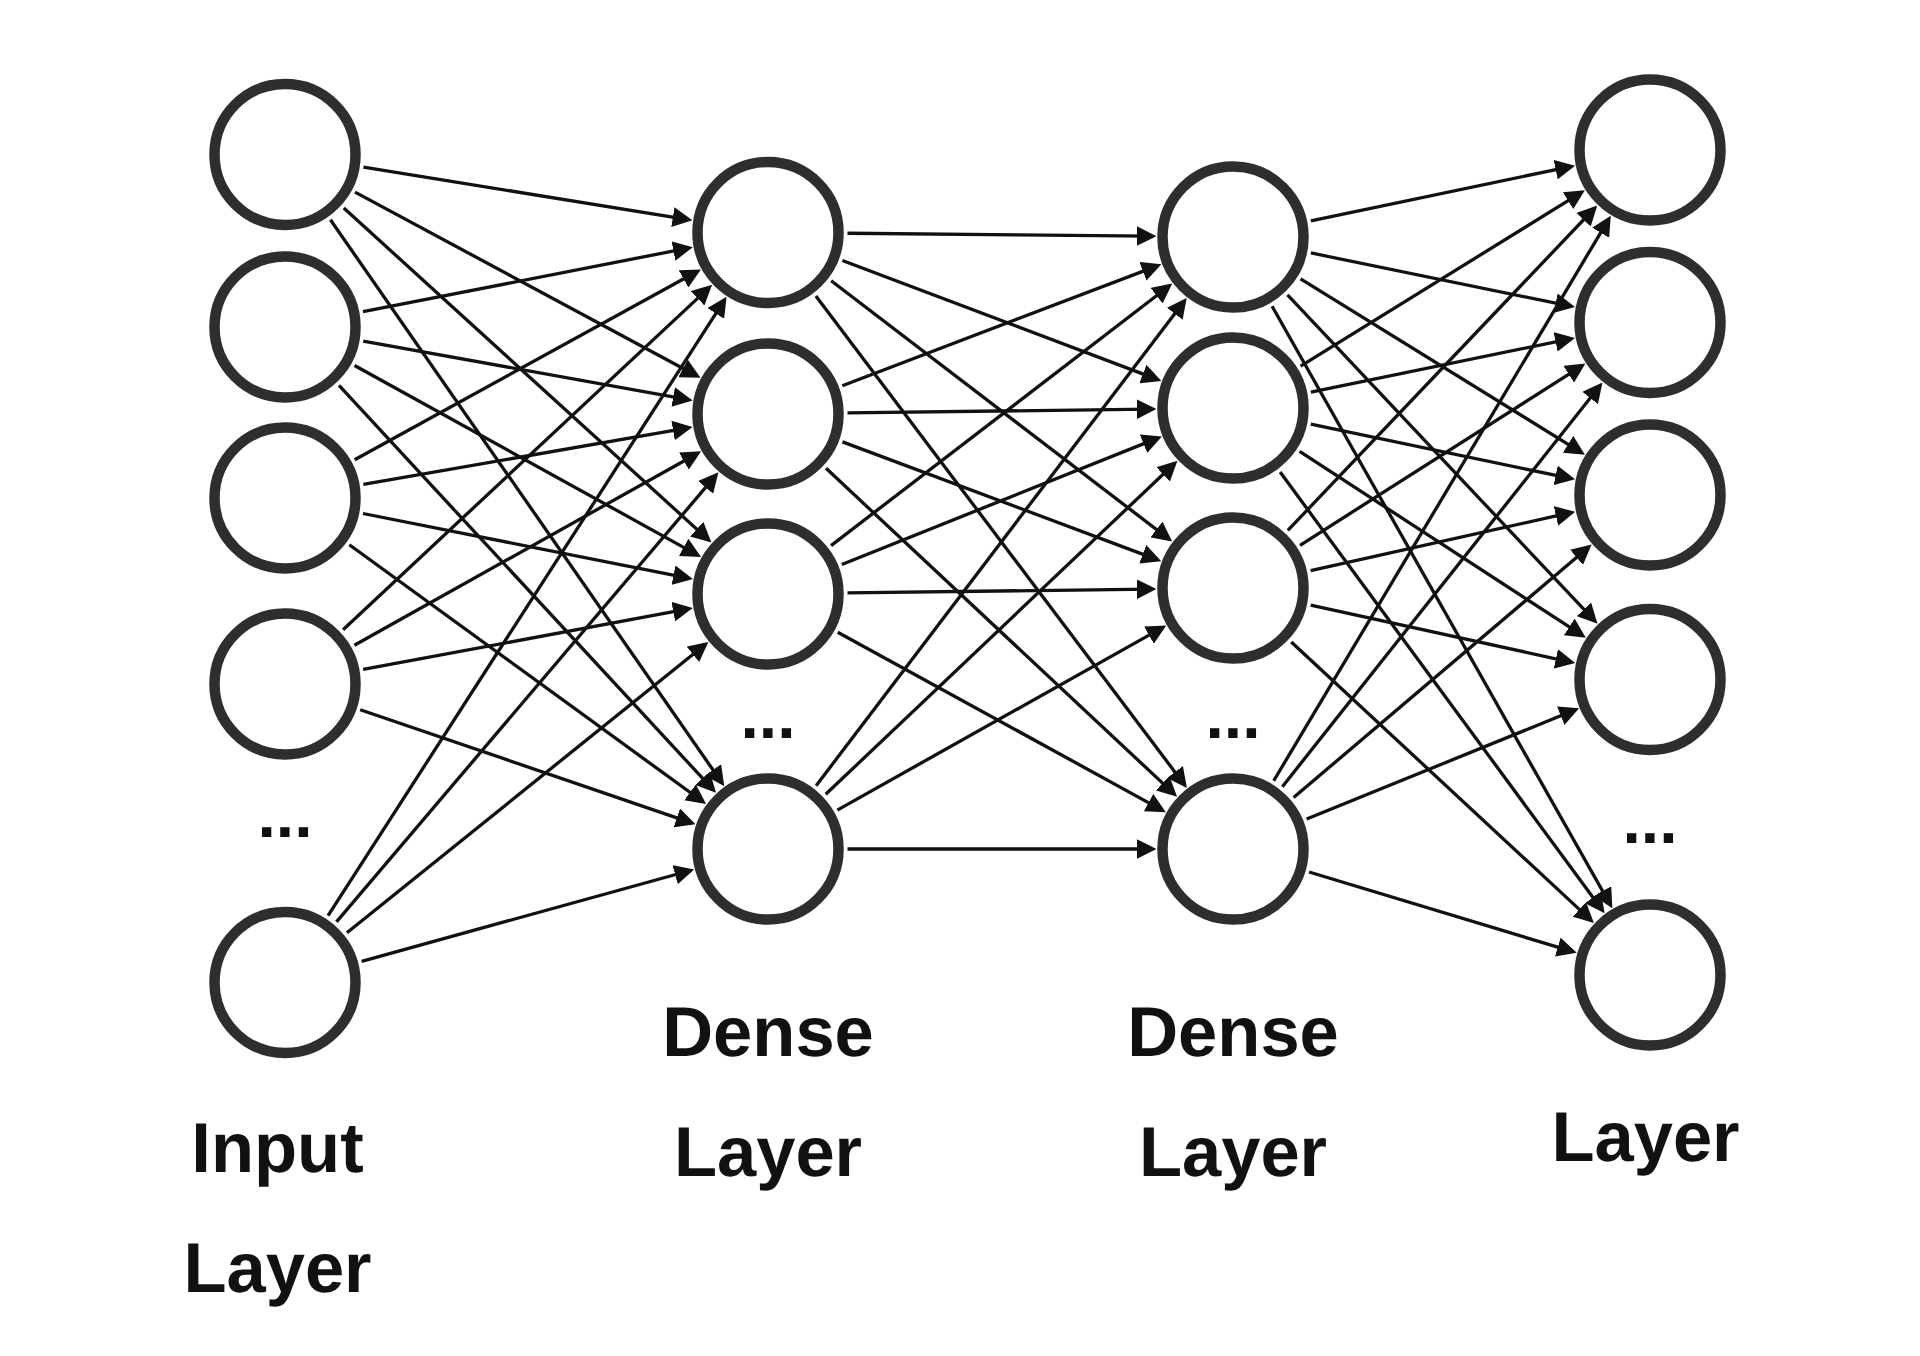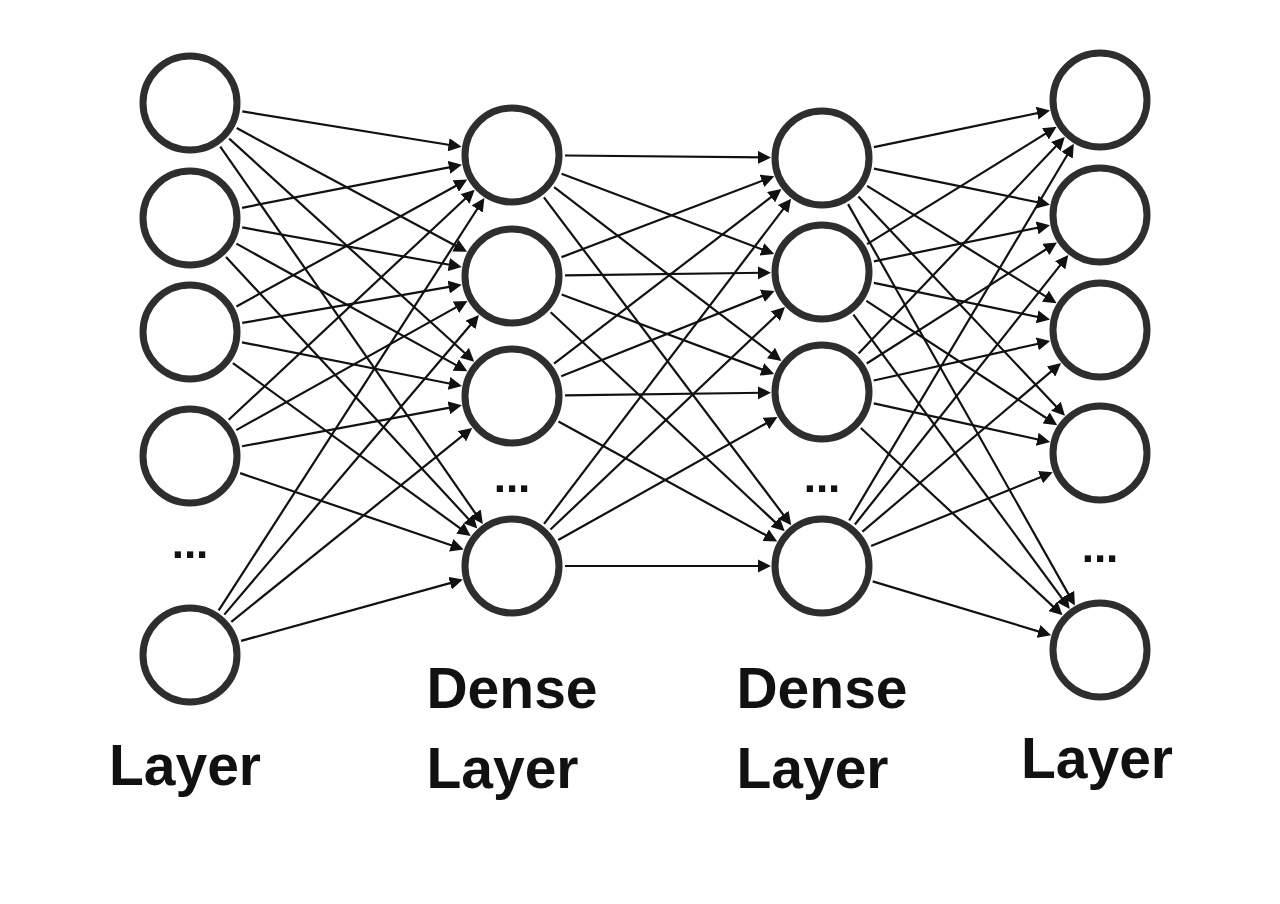--- a/index.html
+++ b/index.html
@@ -17,24 +17,24 @@
   }
   svg.net {
     position: absolute;
     left: 0; top: 0;
     width: 1280px;
     height: 904px;
   }
   .layer-label {
     position: absolute;
     transform: translateX(-50%);
-    text-align: left;
+    text-align: center;
     font-family: "Liberation Sans", sans-serif;
     font-weight: bold;
-    font-size: 57px;
+    font-size: 47px;
     line-height: 80px;
     color: #111111;
     white-space: nowrap;
   }
   .layer-label span { display: block; }
 </style>
 </head>
 <body>
 
 <div class="canvas">
@@ -119,20 +119,21 @@
       <text x="822" y="492" text-anchor="middle" font-size="44" font-weight="bold" fill="#111111" font-family="&quot;Liberation Sans&quot;, sans-serif">...</text>
       <circle cx="1100" cy="100" r="47" fill="#ffffff" stroke="#2e2e2e" stroke-width="7"></circle>
       <circle cx="1100" cy="215" r="47" fill="#ffffff" stroke="#2e2e2e" stroke-width="7"></circle>
       <circle cx="1100" cy="330" r="47" fill="#ffffff" stroke="#2e2e2e" stroke-width="7"></circle>
       <circle cx="1100" cy="453" r="47" fill="#ffffff" stroke="#2e2e2e" stroke-width="7"></circle>
       <circle cx="1100" cy="650" r="47" fill="#ffffff" stroke="#2e2e2e" stroke-width="7"></circle>
       <text x="1100" y="562" text-anchor="middle" font-size="44" font-weight="bold" fill="#111111" font-family="&quot;Liberation Sans&quot;, sans-serif">...</text>
     </svg>
 
   <div class="layer-label" style="left: 185px; top: 725px;">
+    <span>Input</span>
     <span>Layer</span>
   </div>
 
   <div class="layer-label" style="left: 512px; top: 648px;">
     <span>Dense</span>
     <span>Layer</span>
   </div>
 
   <div class="layer-label" style="left: 822px; top: 648px;">
     <span>Dense</span>

